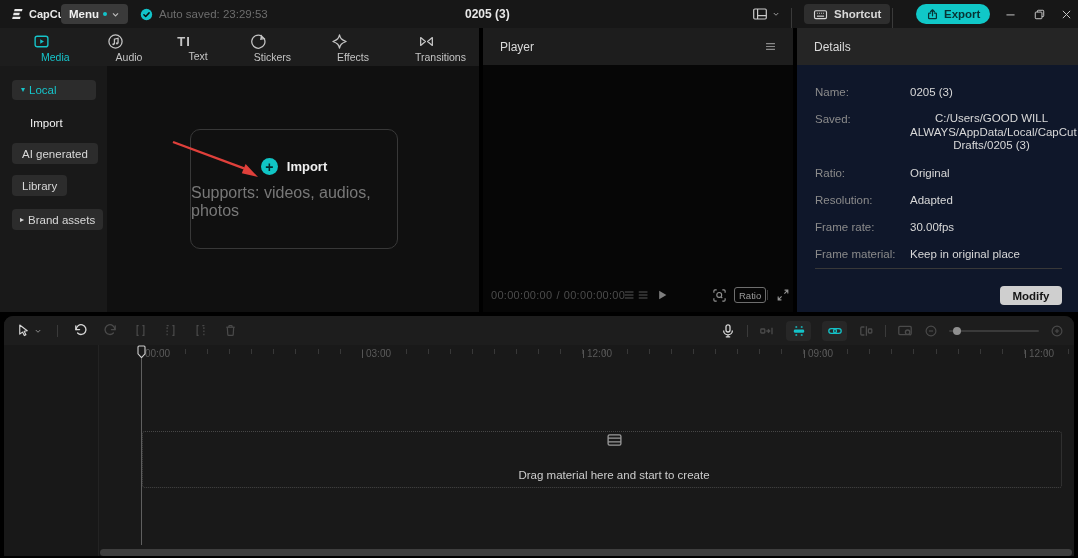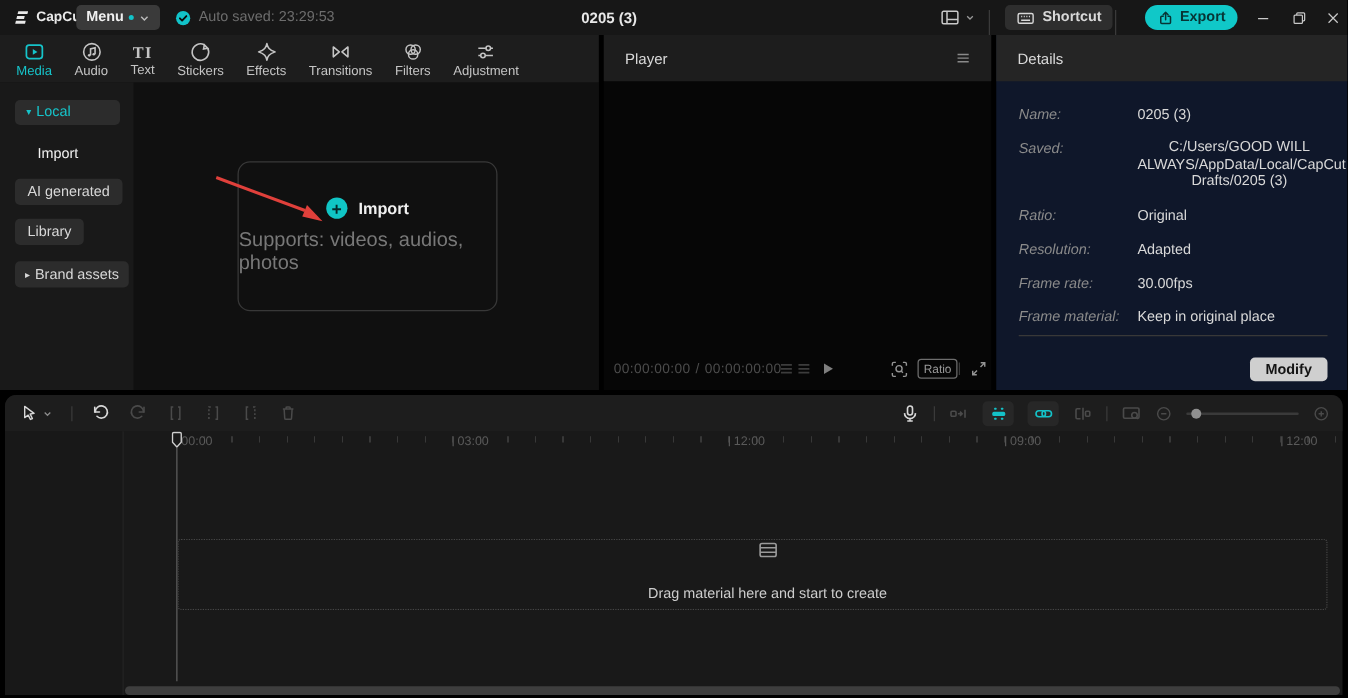--- a/index.html
+++ b/index.html
@@ -27,23 +27,23 @@
   .tb-div2{left:892px;top:8px;}
   .export-btn{left:916px;top:4px;height:20px;background:#10c8c8;border-radius:11px;padding:0 10px;gap:5px;
     color:#073434;font-weight:bold;font-size:11.5px;}
   .win-btn{width:26px;justify-content:center;color:#c9c9c9;cursor:default;}
   .win-min{left:997px;} .win-restore{left:1026px;} .win-close{left:1053px;}
 
   
   .left-panel{position:absolute;left:0;top:28px;width:479px;height:284px;background:#101010;}
   .tabstrip{position:absolute;left:0;top:0;width:479px;height:38px;background:#1d1d1d;display:flex;align-items:center;padding-left:4px;box-sizing:border-box;}
   .tab{display:flex;flex-direction:column;align-items:center;justify-content:center;gap:2px;padding:0 9px;height:38px;color:#c4c4c4;cursor:pointer;}
-  .tab .tab-label{font-size:10.5px;line-height:10px;}
+  .tab .tab-label{font-size:10.5px;line-height:10px;margin-left:28px;}
   .tab.active{color:#16c4ca;}
-  .text-glyph{font-size:13px;font-weight:bold;line-height:15px;letter-spacing:1px;font-family:Liberation Serif, serif;}
+  .text-glyph{font-size:13px;font-weight:bold;line-height:15px;letter-spacing:1px;font-family:Liberation Sans, sans-serif;}
   .left-body{position:absolute;left:0;top:38px;width:479px;height:246px;}
   .sidebar{position:absolute;left:0;top:0;width:107px;height:246px;background:#191919;}
   .sb-item{position:absolute;display:flex;align-items:center;font-size:11.5px;color:#d8d8d8;border-radius:4px;cursor:pointer;}
   .sb-box{background:#2c2c2c;}
   .sb-local{left:12px;top:14px;width:84px;height:20px;padding-left:9px;color:#16c4ca;gap:4px;box-sizing:border-box;}
   .sb-caret{font-size:8px;line-height:8px;}
   .sb-import{left:30px;top:48px;height:18px;color:#f2f2f2;}
   .sb-ai{left:12px;top:77px;height:21px;padding:0 10px;}
   .sb-library{left:12px;top:109px;height:21px;padding:0 10px;}
   .sb-brand{left:12px;top:143px;height:21px;padding:0 8px;gap:4px;color:#d8d8d8;}
@@ -69,21 +69,21 @@
   .pc-fit{left:229px;color:#949494;cursor:pointer;}
   .ratio-box{left:251px;top:9px;height:14px;border:1px solid #6e6e6e;border-radius:3px;color:#9a9a9a;
     font-size:9.5px;padding:0 4px;display:flex;align-items:center;cursor:pointer;}
   .pc-div{left:284px;top:12px;height:10px;}
   .pc-expand{left:293px;color:#949494;cursor:pointer;}
 
   .details-panel{position:absolute;left:797px;top:28px;width:281px;height:284px;background:#0f172a;}
   .details-header{background:#252525;}
   .details-rows{position:absolute;left:18px;top:57px;right:10px;}
   .d-row{display:flex;margin-bottom:13px;font-size:11.5px;line-height:14px;}
-  .d-label{width:95px;flex:none;color:#8b8b8b;font-style:italic;}
+  .d-label{width:95px;flex:none;color:#8b8b8b;}
   .d-value{color:#d8d8d8;width:163px;}
   .d-row.multiline .d-value{line-height:13.5px;text-align:center;}
   .details-div{position:absolute;left:18px;right:16px;top:240px;border-top:1px solid #383838;}
   .modify-btn{position:absolute;right:16px;top:258px;width:62px;height:19px;background:#cfcfcf;border-radius:4px;
     color:#141414;font-weight:bold;font-size:11.5px;display:flex;align-items:center;justify-content:center;cursor:pointer;}
 
   
   .timeline{position:absolute;left:4px;top:316px;width:1070px;height:240px;background:#191919;border-radius:9px 9px 0 0;}
   .tl-toolbar{position:absolute;left:0;top:0;width:1070px;height:29px;background:#1d1d1d;border-radius:9px 9px 0 0;
     display:flex;align-items:center;}

